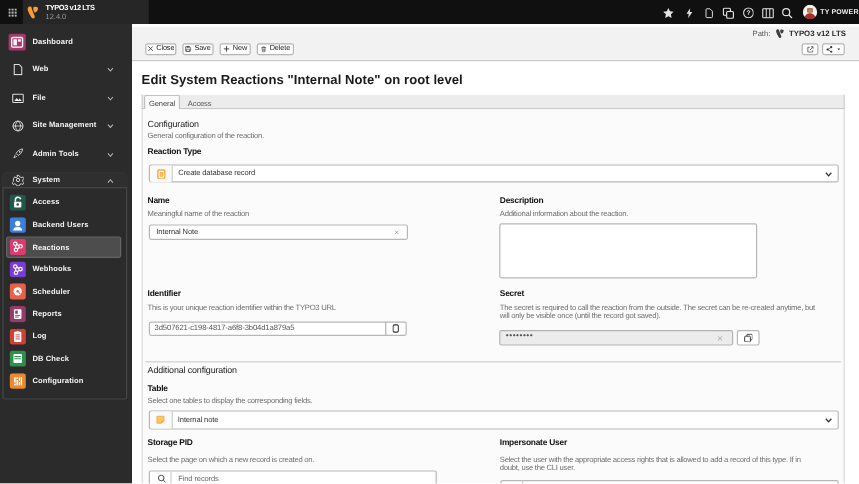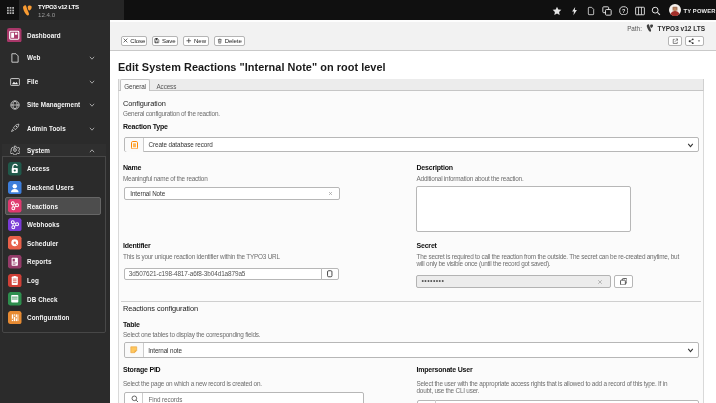--- a/index.html
+++ b/index.html
@@ -362,21 +362,21 @@
     <svg class="ab" style="left:487px;top:258.5px" width="6" height="6" viewBox="0 0 10 10">
         <path stroke="#999" stroke-width="1.1" d="M2 2 L8 8 M8 2 L2 8"></path>
       </svg>
     <div class="inp" style="left:504px;top:254.5px;width:18.5px;height:13.5px"></div>
     <svg class="ab" style="left:509.5px;top:257.5px" width="7.5" height="7.5" viewBox="0 0 14 14">
       <rect x="1" y="4" width="9" height="9" rx="1.5" fill="none" stroke="#333" stroke-width="1.5"></rect>
       <path fill="none" stroke="#333" stroke-width="1.5" d="M4.5 4 V2.5 a1.5 1.5 0 0 1 1.5 -1.5 h5.5 a1.5 1.5 0 0 1 1.5 1.5 v5.5 a1.5 1.5 0 0 1 -1.5 1.5 H10"></path>
     </svg>
 
     <div class="divider" style="left:11px;top:280.8px;width:580px"></div>
-    <div class="h2" style="left:13px;top:284.4px">Reactions configuration</div>
+    <div class="h2" style="left:13px;top:284.4px">Additional configuration</div>
     <div class="lbl" style="left:13px;top:301.1px">Table</div>
     <div class="help" style="left:13px;top:311.3px">Select one tables to display the corresponding fields.</div>
 
     <div class="inp" style="left:14px;top:322.3px;width:575.3px;height:15.3px"></div>
     <div class="ab" style="left:14.5px;top:322.8px;width:18.2px;height:14.3px;background:#fafafa;border-radius:2px 0 0 2px"></div>
     <div class="sep" style="left:32.7px;top:322.8px;height:14.3px"></div>
     <svg class="ab" style="left:20.3px;top:326.3px" width="7.5" height="7.5" viewBox="0 0 14 14">
       <path d="M1.5 1.5 H12.5 V8.5 L8.5 12.5 H1.5 Z" fill="#ffc75e" stroke="#e8a33d" stroke-width="1.2"></path>
       <path d="M12.5 8.5 L8.5 8.5 L8.5 12.5 Z" fill="#e8a33d"></path>
     </svg>

